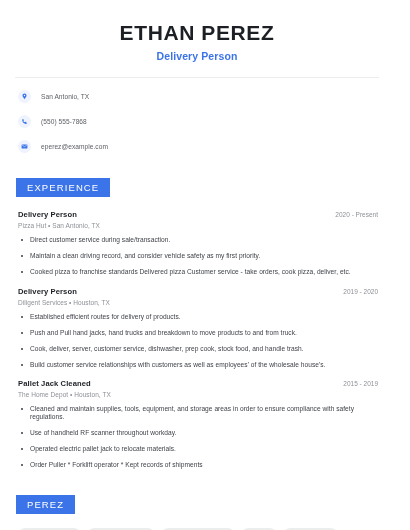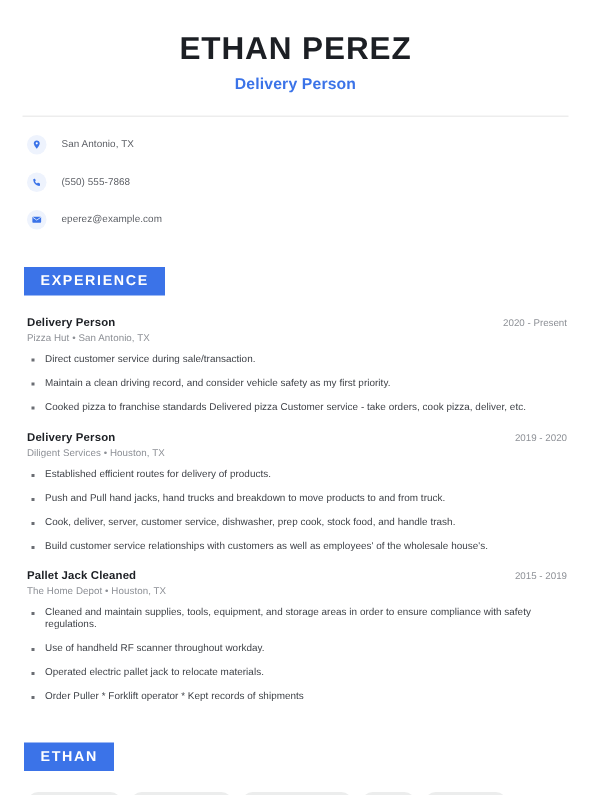--- a/index.html
+++ b/index.html
@@ -78,21 +78,21 @@
     color: #5e6167;
     letter-spacing: 0.05px;
   }
 
   
   .section-badge {
     display: inline-block;
     background: #3b73e8;
     color: #ffffff;
     font-size: 9.5px;
-    font-weight: bold;
+    font-weight: normal;
     letter-spacing: 1.1px;
     padding: 4px 11px 4px 11px;
     margin-left: 2px;
   }
   .section-experience { margin-top: 22px; }
   .section-skills { margin-top: 25px; }
 
   
   .entries { margin-top: 13px; padding-left: 4px; }
   .entry { margin-bottom: 11px; }
@@ -251,21 +251,21 @@
           <li>Use of handheld RF scanner throughout workday.</li>
           <li>Operated electric pallet jack to relocate materials.</li>
           <li>Order Puller * Forklift operator * Kept records of shipments</li>
         </ul>
       </div>
 
     </div>
   </div>
 
   <div class="section-skills">
-    <div class="section-badge">ETHAN</div>
+    <div class="section-badge">PEREZ</div>
 
     <div class="skills-wrap">
       <span class="skill-pill">Communication</span>
       <span class="skill-pill">Production Areas</span>
       <span class="skill-pill">Weather Conditions</span>
       <span class="skill-pill">Depot</span>
       <span class="skill-pill">Troubleshoot</span>
 
     </div>
   </div>

